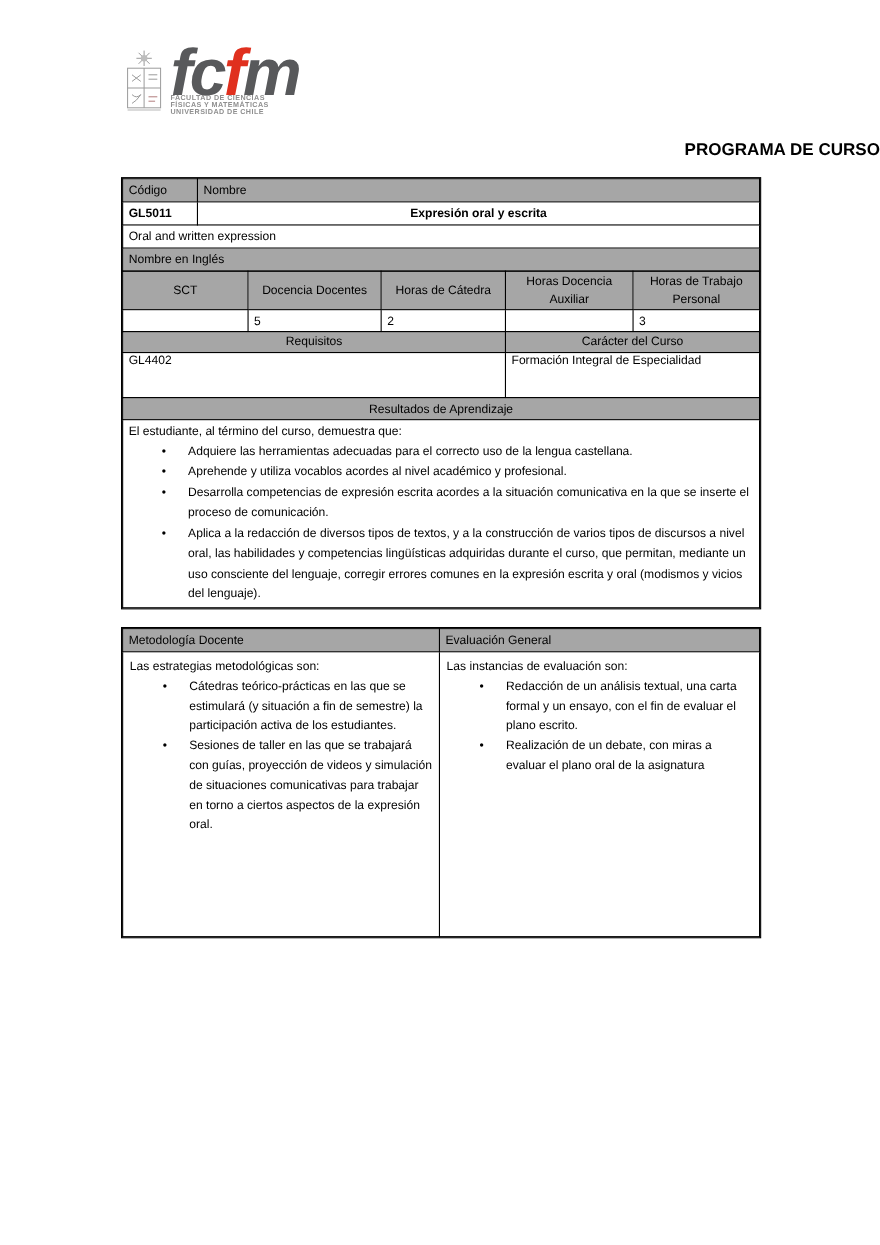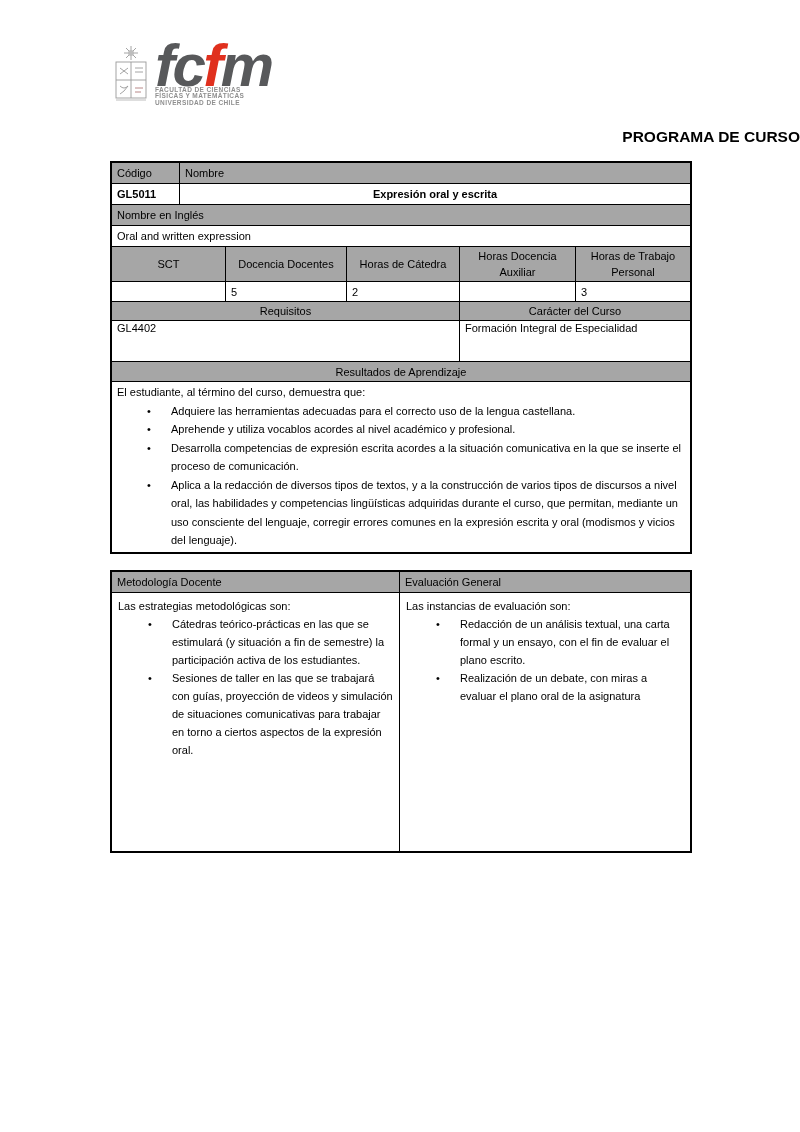--- a/index.html
+++ b/index.html
@@ -103,24 +103,24 @@
       <tbody>
           <tr class="rA">
         <td class="hd">Código</td>
         <td class="hd">Nombre</td>
       </tr>
       <tr class="rA">
         <td class="b">GL5011</td>
         <td class="b c">Expresión oral y escrita</td>
       </tr>
       <tr class="rA">
+        <td colspan="2">Oral and written expression</td>
+      </tr>
+      <tr class="rA">
         <td class="hd" colspan="2">Nombre en Inglés</td>
-      </tr>
-      <tr class="rA">
-        <td colspan="2">Oral and written expression</td>
       </tr>
     </tbody>
       </table>
 
     <table>
       <colgroup>
           <col style="width:114px">
           <col style="width:121px">
           <col style="width:113px">
           <col style="width:116px">

